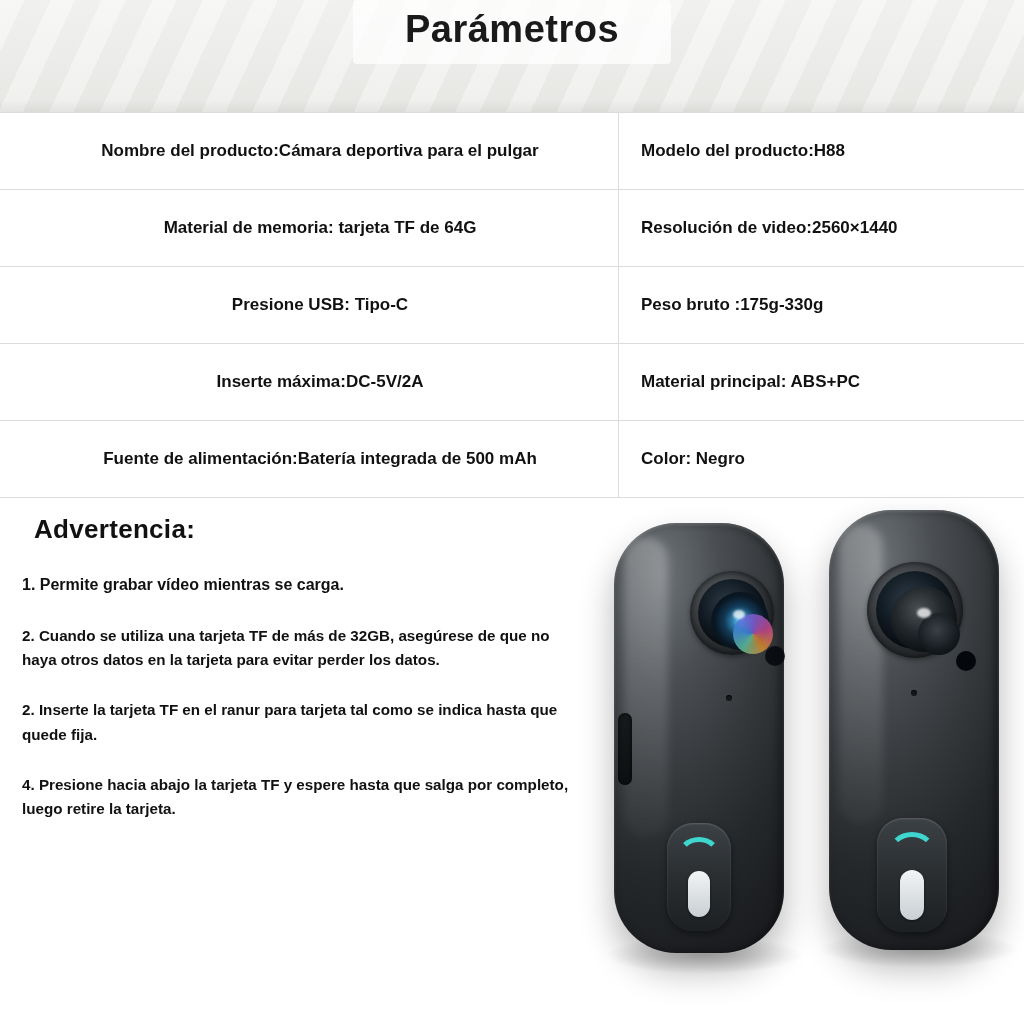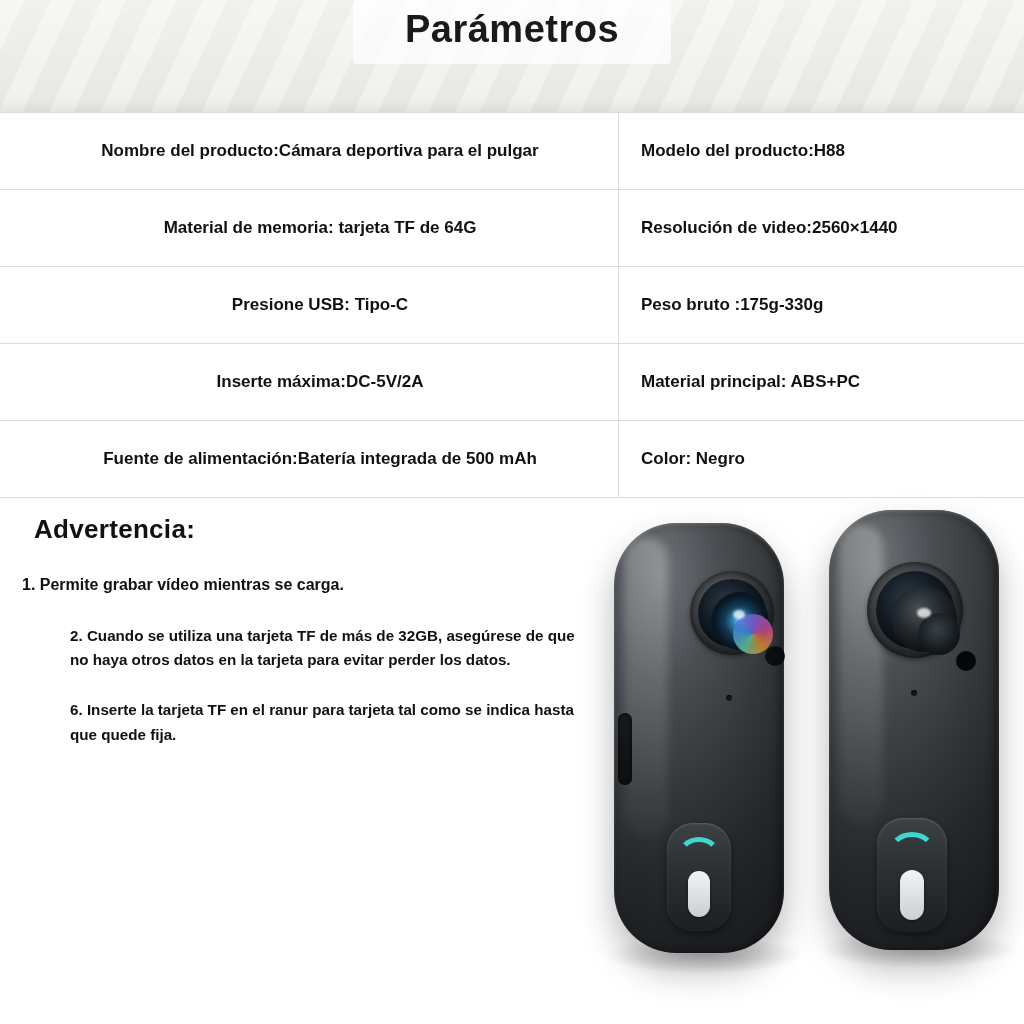--- a/index.html
+++ b/index.html
@@ -113,21 +113,20 @@
   .warning-item {
     font-size: 16px;
     font-weight: 600;
     line-height: 1.55;
     color: #111111;
     margin-bottom: 26px;
   }
   .warning-item.small {
     font-size: 15.2px;
     line-height: 1.6;
-    margin-left: 48px;
   }
 
   
   .product-area {
     position: absolute;
     right: 0;
     top: 0;
     width: 470px;
     height: 530px;
   }
@@ -317,21 +316,22 @@
       </tr>
     </tbody>
   </table>
 
   <div class="lower">
 
     <div class="warning-block">
       <div class="warning-heading">Advertencia:</div>
       <div class="warning-item">1. Permite grabar vídeo mientras se carga.</div>
       <div class="warning-item small">2. Cuando se utiliza una tarjeta TF de más de 32GB, asegúrese de que no haya otros datos en la tarjeta para evitar perder los datos.</div>
-      <div class="warning-item small">6. Inserte la tarjeta TF en el ranur para tarjeta tal como se indica hasta que quede fija.</div>
+      <div class="warning-item small">2. Inserte la tarjeta TF en el ranur para tarjeta tal como se indica hasta que quede fija.</div>
+      <div class="warning-item small">4. Presione hacia abajo la tarjeta TF y espere hasta que salga por completo, luego retire la tarjeta.</div>
     </div>
 
     <div class="product-area">
       <div class="cam-shadow a"></div>
       <div class="cam-shadow b"></div>
 
       <div class="cam left">
         <div class="sheen"></div>
         <div class="side-port"></div>
         <div class="lens-outer">

